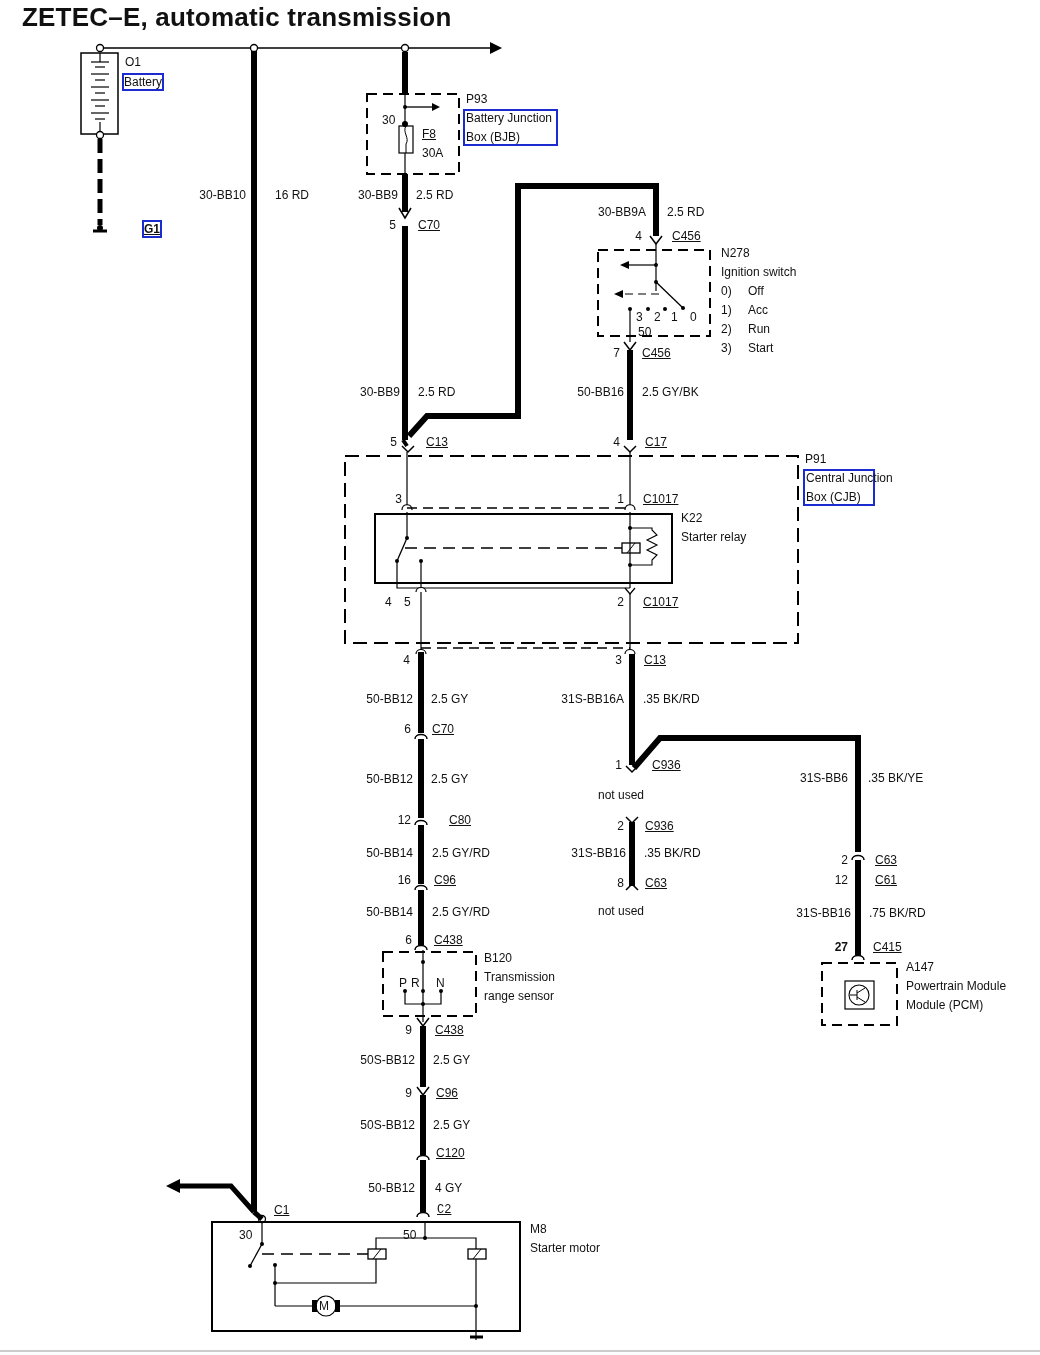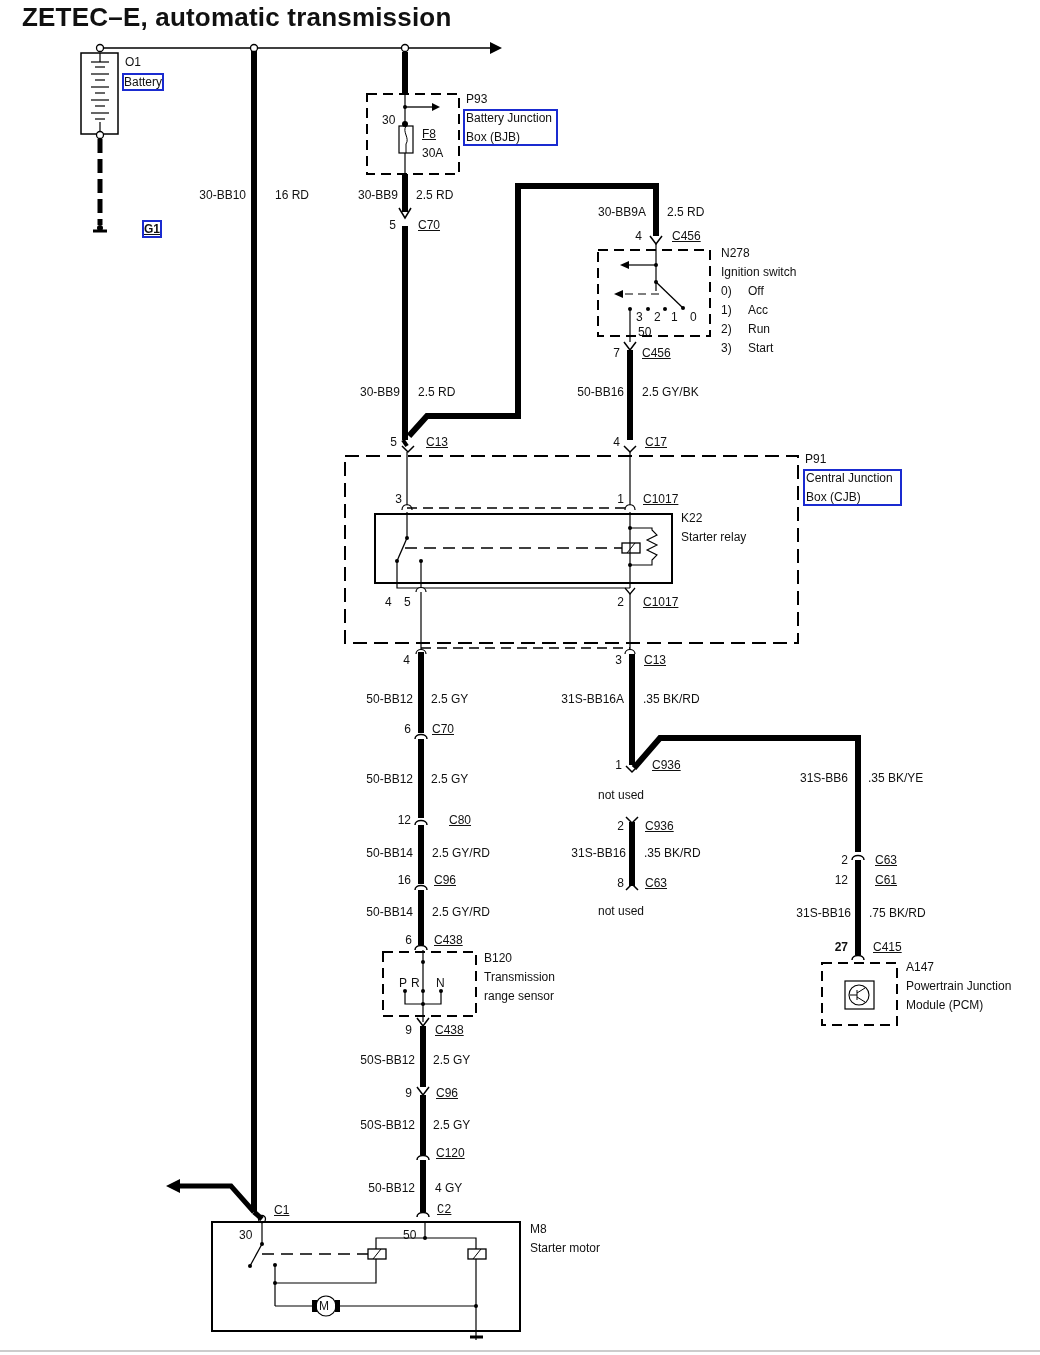--- a/index.html
+++ b/index.html
@@ -238,21 +238,21 @@
 <div class="lbl" style="left:418px;top:385px;">2.5 RD</div>
 <div class="lbl r" style="left:560px;width:64px;top:385px;">50-BB16</div>
 <div class="lbl" style="left:642px;top:385px;">2.5 GY/BK</div>
 
 <div class="lbl r" style="left:370px;width:27px;top:435px;">5</div>
 <div class="lbl u" style="left:426px;top:435px;">C13</div>
 <div class="lbl r" style="left:596px;width:24px;top:435px;">4</div>
 <div class="lbl u" style="left:645px;top:435px;">C17</div>
 
 <div class="lbl" style="left:805px;top:452px;">P91</div>
-<div class="box" style="position: absolute; left: 805px; top: 471px; width: 95px; height: 33px; outline-color: rgb(26, 43, 208);">
+<div class="box" style="position: absolute; left: 805px; top: 471px; width: 68px; height: 33px; outline-color: rgb(26, 43, 208);">
   <div class="lbl" style="left:1px;top:0px;">Central Junction</div>
   <div class="lbl" style="left:1px;top:19px;">Box (CJB)</div>
 </div>
 <div class="lbl r" style="left:380px;width:22px;top:492px;">3</div>
 <div class="lbl r" style="left:600px;width:24px;top:492px;">1</div>
 <div class="lbl u" style="left:643px;top:492px;">C1017</div>
 <div class="lbl" style="left:681px;top:511px;">K22</div>
 <div class="lbl" style="left:681px;top:530px;">Starter relay</div>
 <div class="lbl" style="left:385px;top:595px;">4</div>
 <div class="lbl" style="left:404px;top:595px;">5</div>
@@ -323,14 +323,14 @@
 <div class="lbl r" style="left:820px;width:28px;top:853px;">2</div>
 <div class="lbl u" style="left:875px;top:853px;">C63</div>
 <div class="lbl r" style="left:820px;width:28px;top:873px;">12</div>
 <div class="lbl u" style="left:875px;top:873px;">C61</div>
 <div class="lbl r" style="left:770px;width:81px;top:906px;">31S-BB16</div>
 <div class="lbl" style="left:869px;top:906px;">.75 BK/RD</div>
 <div class="lbl r" style="left:820px;width:28px;top:940px;font-weight:bold;">27</div>
 <div class="lbl u" style="left:873px;top:940px;">C415</div>
 
 <div class="lbl" style="left:906px;top:960px;">A147</div>
-<div class="lbl" style="left:906px;top:979px;">Powertrain Junction</div>
+<div class="lbl" style="left:906px;top:979px;">Powertrain Module</div>
 <div class="lbl" style="left:906px;top:998px;">Module (PCM)</div>
 
 </body></html>

